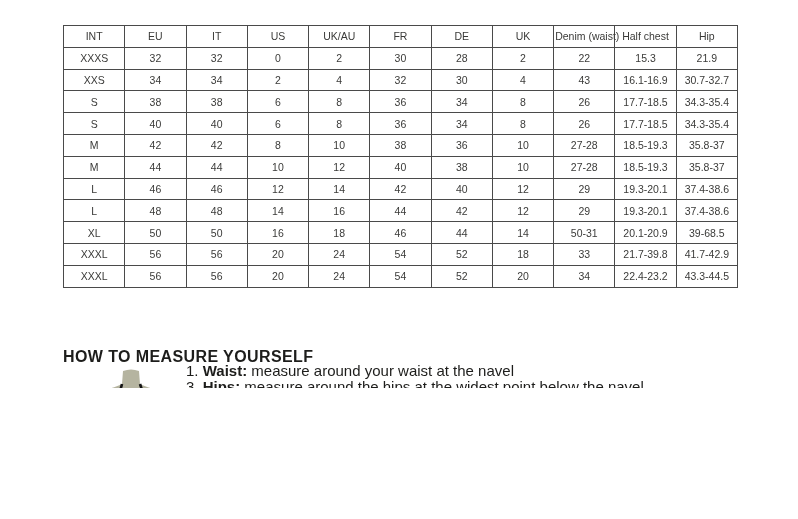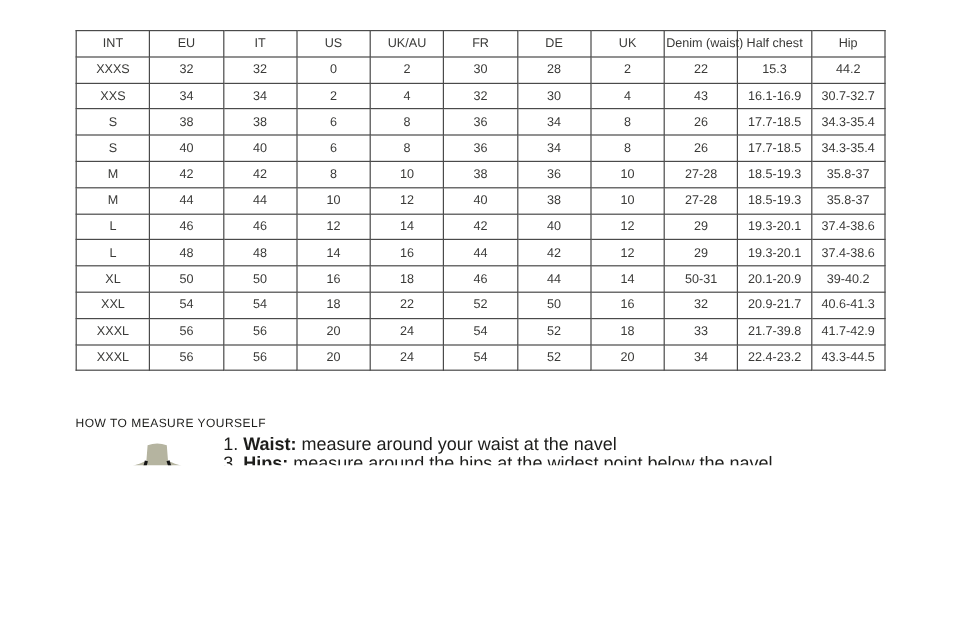--- a/index.html
+++ b/index.html
@@ -20,21 +20,21 @@
     font-weight:normal;
     color:#3a3a38;
     text-align:center;
     vertical-align:middle;
     white-space:nowrap;
     overflow:visible;
   }
   
   .howto-title{
     position:absolute;left:63px;top:348px;
-    font-size:10px;font-weight:normal;color:#1d1d1b;
+    font-size:16px;font-weight:bold;color:#1d1d1b;
     letter-spacing:0.4px;margin:0;
   }
   .figure{position:absolute;left:76px;top:368px;width:110px;height:124px;}
   .steps{
     position:absolute;left:174px;top:366px;
     list-style:none;margin:0;padding:0;
   }
   .steps li{
     font-size:15px;color:#1d1d1b;line-height:10.5px;
     margin:0 0 5px 12px;white-space:nowrap;
@@ -73,21 +73,21 @@
           <td>XXXS</td>
           <td>32</td>
           <td>32</td>
           <td>0</td>
           <td>2</td>
           <td>30</td>
           <td>28</td>
           <td>2</td>
           <td>22</td>
           <td>15.3</td>
-          <td>44.2</td>
+          <td>21.9</td>
         </tr>
         <tr>
           <td>XXS</td>
           <td>34</td>
           <td>34</td>
           <td>2</td>
           <td>4</td>
           <td>32</td>
           <td>30</td>
           <td>4</td>
@@ -177,34 +177,21 @@
           <td>XL</td>
           <td>50</td>
           <td>50</td>
           <td>16</td>
           <td>18</td>
           <td>46</td>
           <td>44</td>
           <td>14</td>
           <td>50-31</td>
           <td>20.1-20.9</td>
-          <td>39-40.2</td>
-        </tr>
-        <tr>
-          <td>XXL</td>
-          <td>54</td>
-          <td>54</td>
-          <td>18</td>
-          <td>22</td>
-          <td>52</td>
-          <td>50</td>
-          <td>16</td>
-          <td>32</td>
-          <td>20.9-21.7</td>
-          <td>40.6-41.3</td>
+          <td>39-68.5</td>
         </tr>
         <tr>
           <td>XXXL</td>
           <td>56</td>
           <td>56</td>
           <td>20</td>
           <td>24</td>
           <td>54</td>
           <td>52</td>
           <td>18</td>

